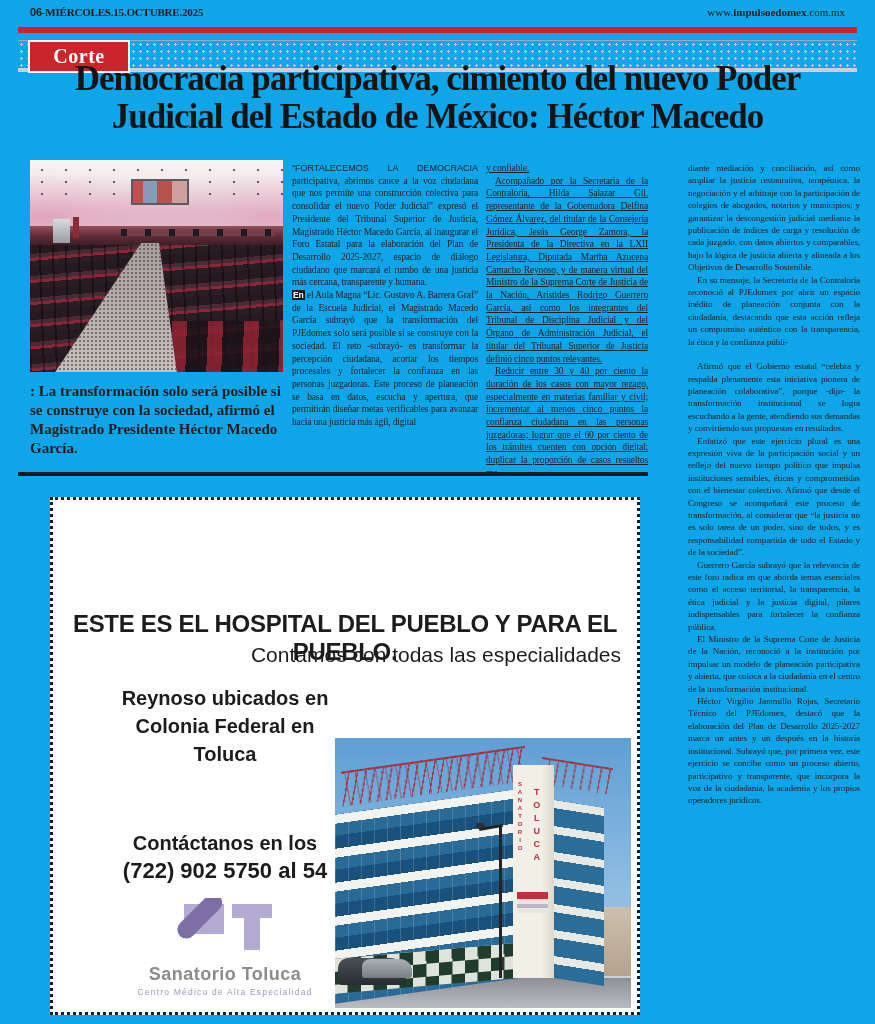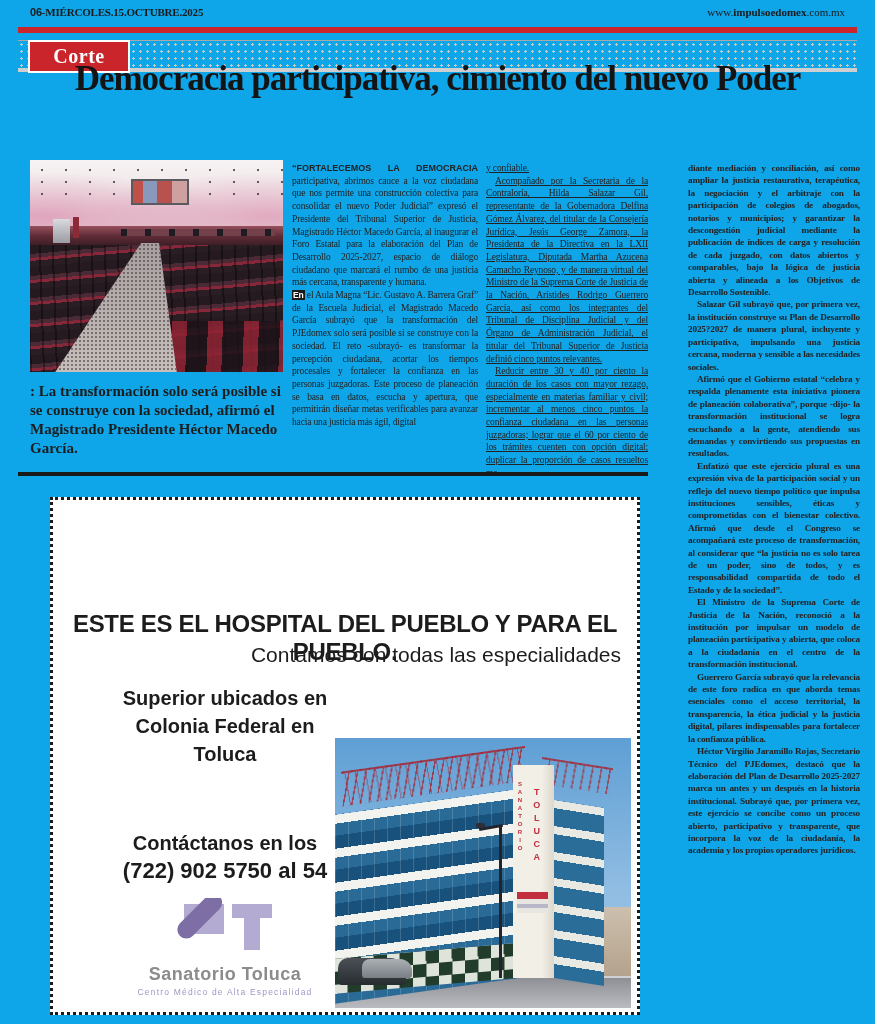--- a/index.html
+++ b/index.html
@@ -69,24 +69,24 @@
     font-family:"Liberation Serif",serif; font-size:15px; line-height:19px;
     font-weight:bold; color:#1c1c1c; }
 
   
   .col { position:absolute; top:162px; color:#222; text-align:justify; overflow:hidden; }
   .col p { font-family:"Liberation Serif",serif; font-size:9.5px; line-height:12.7px;
     letter-spacing:-0.15px; }
   #col1 { left:292px; width:186px; height:310px; }
   #col2 { left:486px; width:162px; height:310px;text-decoration:underline; }
   #col3 { left:688px; width:172px; height:858px; }
-  #col3 p { font-size:9.2px; line-height:12.4px;font-weight:bold; }
+  #col3 p { font-size:9.2px; line-height:12.4px; }
   .indent { text-indent:9px; }
   .gap-after { margin-bottom:12px; }
-  .lead-caps { font-family:"Liberation Sans",sans-serif; font-weight:bold; font-size:9px;
+  .lead-caps { font-family:"Liberation Sans",sans-serif; font-weight:normal; font-size:9px;
     letter-spacing:0; }
   .inv-lead { background:#1a1a1a; color:#fff; font-weight:bold; padding:0 1px;
     font-family:"Liberation Sans",sans-serif; font-size:8.5px; }
 
   .black-rule { position:absolute; left:18px; top:472px; width:630px; height:4px; background:#1a1a1a; }
 
   
   .ad { position:absolute; left:50px; top:497px; width:590px; height:518px;
     border:3px dotted #1b1b1b; background:#fff;
     font-family:"Liberation Sans",sans-serif; color:#1c1c1c; }
@@ -170,20 +170,21 @@
   </div>
   <div class="red-bar"></div>
 
   <div class="band"></div>
   <div class="tag-box">
     <span>Corte</span>
   </div>
 
   <div class="headline">
     <div>Democracia participativa, cimiento del nuevo Poder</div>
+    <div>Judicial del Estado de México: Héctor Macedo</div>
   </div>
 
   <div class="aphoto">
     <div class="a-ceiling"></div>
     <div class="a-lights"></div>
     <div class="a-screen"></div>
     <div class="a-stage"></div>
     <div class="a-podium"></div>
     <div class="a-flag"></div>
     <div class="a-panel"></div>
@@ -202,36 +203,36 @@
   </div>
 
   <div class="col" id="col2">
     <p>y confiable.</p>
     <p class="indent">Acompañado por la Secretaria de la Contraloría, Hilda Salazar Gil, representante de la Gobernadora Delfina Gómez Álvarez, del titular de la Consejería Jurídica, Jesús George Zamora, la Presidenta de la Directiva en la LXII Legislatura, Diputada Martha Azucena Camacho Reynoso, y de manera virtual del Ministro de la Suprema Corte de Justicia de la Nación, Arístides Rodrigo Guerrero García, así como los integrantes del Tribunal de Disciplina Judicial y del Órgano de Administración Judicial, el titular del Tribunal Superior de Justicia definió cinco puntos relevantes.</p>
     <p class="indent">Reducir entre 30 y 40 por ciento la duración de los casos con mayor rezago, especialmente en materias familiar y civil; incrementar al menos cinco puntos la confianza ciudadana en las personas juzgadoras; lograr que el 60 por ciento de los trámites cuenten con opción digital; duplicar la proporción de casos resueltos me-</p>
   </div>
 
   <div class="col" id="col3">
     <p>diante mediación y conciliación, así como ampliar la justicia restaurativa, terapéutica, la negociación y el arbitraje con la participación de colegios de abogados, notarios y municipios; y garantizar la descongestión judicial mediante la publicación de índices de carga y resolución de cada juzgado, con datos abiertos y comparables, bajo la lógica de justicia abierta y alineada a los Objetivos de Desarrollo Sostenible.</p>
-    <p class="indent">Salazar Gil subrayó que, por primera vez, la institución construye su Plan de Desarrollo 2025?2027 de manera plural, incluyente y participativa, impulsando una justicia cercana, moderna y sensible a las necesidades sociales.</p>
+    <p class="indent gap-after">En su mensaje, la Secretaria de la Contraloría reconoció al PJEdomex por abrir un espacio inédito de planeación conjunta con la ciudadanía, destacando que esta acción refleja un compromiso auténtico con la transparencia, la ética y la confianza públi-</p>
     <p class="indent">Afirmó que el Gobierno estatal “celebra y respalda plenamente esta iniciativa pionera de planeación colaborativa”, porque -dijo- la transformación institucional se logra escuchando a la gente, atendiendo sus demandas y convirtiendo sus propuestas en resultados.</p>
     <p class="indent">Enfatizó que este ejercicio plural es una expresión viva de la participación social y un reflejo del nuevo tiempo político que impulsa instituciones sensibles, éticas y comprometidas con el bienestar colectivo. Afirmó que desde el Congreso se acompañará este proceso de transformación, al considerar que “la justicia no es solo tarea de un poder, sino de todos, y es responsabilidad compartida de todo el Estado y de la sociedad”.</p>
+    <p class="indent">Guerrero García subrayó que la relevancia de este foro radica en que aborda temas esenciales como el acceso territorial, la transparencia, la ética judicial y la justicia digital, pilares indispensables para fortalecer la confianza pública.</p>
     <p class="indent">El Ministro de la Suprema Corte de Justicia de la Nación, reconoció a la institución por impulsar un modelo de planeación participativa y abierta, que coloca a la ciudadanía en el centro de la transformación institucional.</p>
-    <p class="indent">Guerrero García subrayó que la relevancia de este foro radica en que aborda temas esenciales como el acceso territorial, la transparencia, la ética judicial y la justicia digital, pilares indispensables para fortalecer la confianza pública.</p>
     <p class="indent">Héctor Virgilio Jaramillo Rojas, Secretario Técnico del PJEdomex, destacó que la elaboración del Plan de Desarrollo 2025-2027 marca un antes y un después en la historia institucional. Subrayó que, por primera vez, este ejercicio se concibe como un proceso abierto, participativo y transparente, que incorpora la voz de la ciudadanía, la academia y los propios operadores jurídicos.</p>
   </div>
 
   <div class="black-rule"></div>
 
   <div class="ad">
     <div class="ad-hospital">ESTE ES EL HOSPITAL DEL PUEBLO Y PARA EL PUEBLO.</div>
     <div class="ad-specialties">Contamos con todas las especialidades</div>
 
     <div class="ad-location">
-      <div>Superior ubicados en</div>
+      <div>Reynoso ubicados en</div>
       <div>Colonia Federal en</div>
       <div>Toluca</div>
     </div>
 
     <div class="ad-contact">
       <div>Contáctanos en los</div>
       <div class="ad-phone">(722) 902 5750 al 54</div>
     </div>
 
     <div class="ad-logo">

